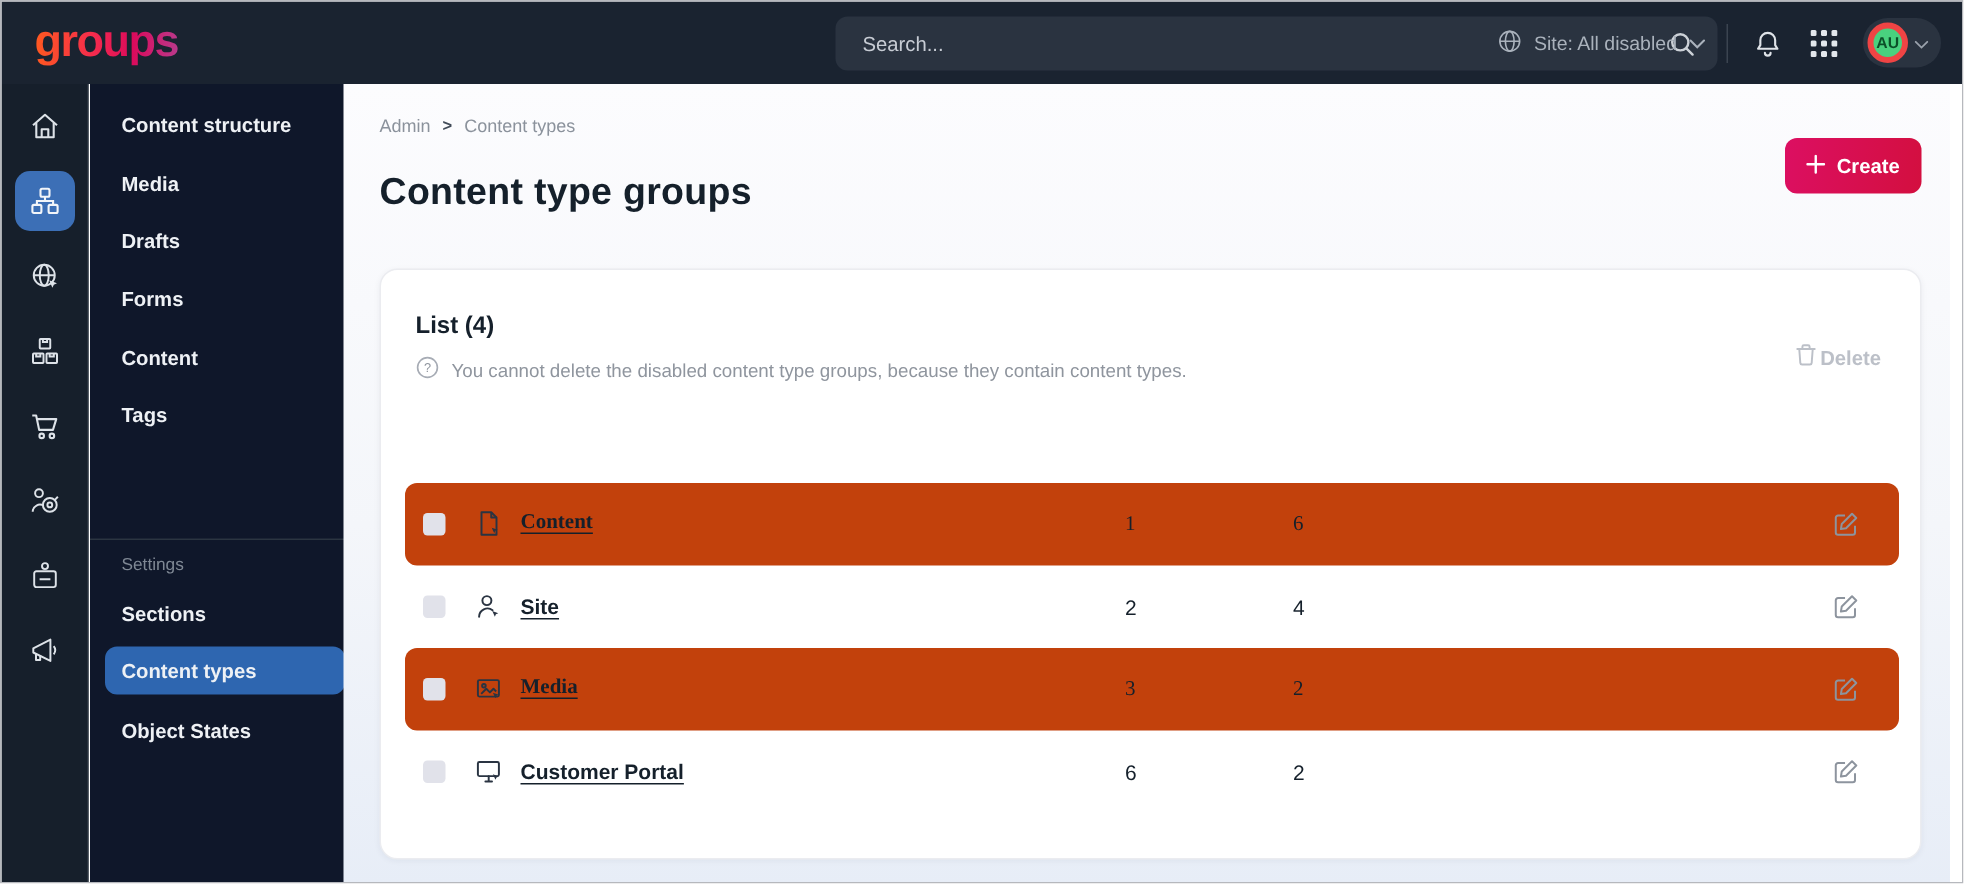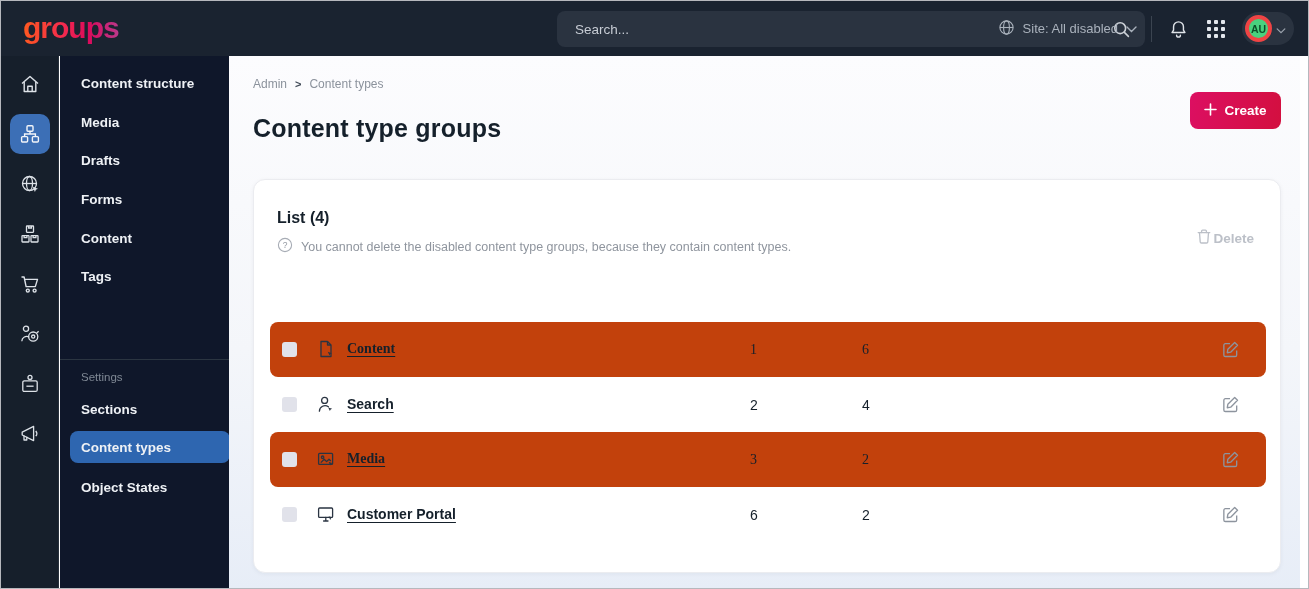--- a/index.html
+++ b/index.html
@@ -310,21 +310,21 @@
 
         <div class="row">
           <div class="checkbox"></div>
           <span class="row-icon">
             <svg width="20" height="20" viewBox="0 0 20 20" fill="none" stroke="#2a3442" stroke-width="1.3" stroke-linecap="round">
               <circle cx="8.6" cy="6.4" r="3"></circle>
                 <path d="M3.4 17.2 a5.6 5.6 0 0 1 9-4.4"></path>
               <path d="M12.2 13.4 l4 1.4 -1.6 0.7 -0.7 1.6 -1.7-3.7 z" fill="#2a3442" stroke="none"></path>
             </svg>
           </span>
-          <span class="row-name">Search</span>
+          <span class="row-name">Site</span>
           <span class="row-id">2</span>
           <span class="row-count">4</span>
           <span class="row-edit">
             <svg width="19" height="19" viewBox="0 0 20 20" fill="none" stroke="#8d949e" stroke-width="1.4" stroke-linejoin="round">
               <path d="M16.5 11 v4.8 a1.6 1.6 0 0 1 -1.6 1.6 H4.6 A1.6 1.6 0 0 1 3 15.8 V5.5 A1.6 1.6 0 0 1 4.6 3.9 H9.5"></path>
               <path d="M14.4 2.6 l3 3 -7.2 7.2 -3.6 0.6 0.6-3.6 z"></path>
             </svg>
           </span>
         </div>
 

